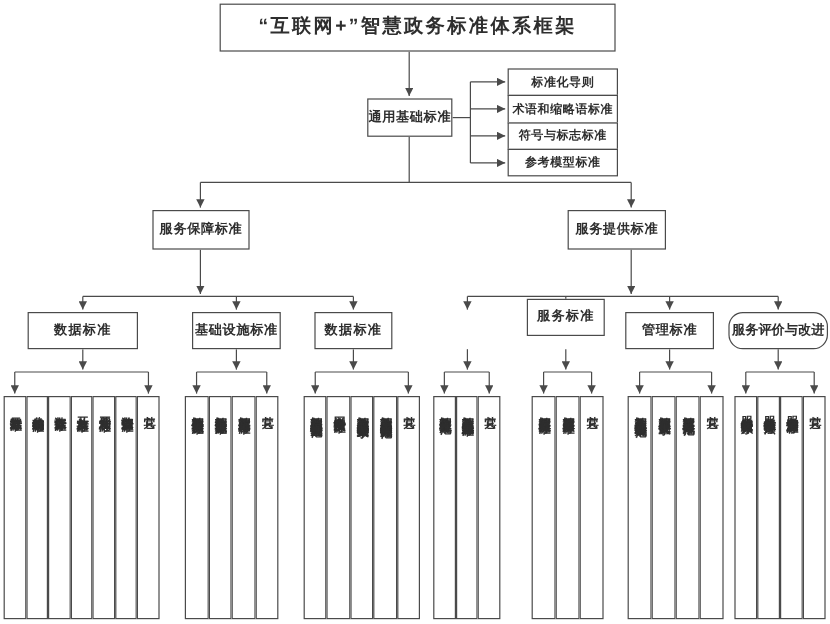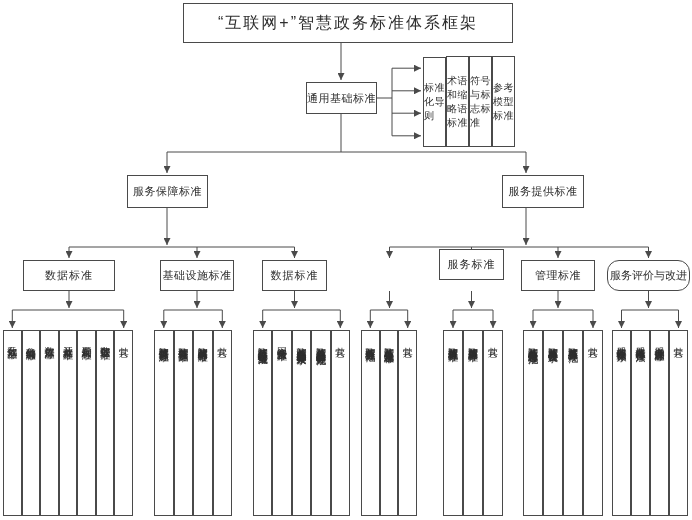--- a/index.html
+++ b/index.html
@@ -1,28 +1,29 @@
 <!DOCTYPE html>
 <html><head>
 <meta charset="utf-8">
 <style>
   html,body{margin:0;padding:0;background:#ffffff;}
   .canvas{
     position:relative;width:692px;height:520px;background:#ffffff;
     font-family:"Liberation Sans","DejaVu Sans",sans-serif;color:#2e2e2e;
     overflow:hidden;
+    font-weight:bold;
   }
   .canvas svg{position:absolute;left:0;top:0;}
   .box{
     position:absolute;box-sizing:border-box;border:1px solid #4a4a4a;background:#ffffff;
     display:flex;align-items:center;justify-content:center;text-align:center;
     font-size:11px;letter-spacing:1px;line-height:1.1;
   }
   .title-box{font-size:16px;letter-spacing:2px;}
-  .stack{position:absolute;display:flex;flex-direction:row;box-sizing:border-box;}
+  .stack{position:absolute;display:flex;flex-direction:column;box-sizing:border-box;}
   .stack-row{
     flex:1;box-sizing:border-box;border:1px solid #4a4a4a;margin-top:-1px;background:#fff;
     display:flex;align-items:center;justify-content:center;font-size:10px;letter-spacing:0.5px;
   }
   .stack-row:first-child{margin-top:0;}
   .group{position:absolute;display:flex;}
   .col{
     flex:1;box-sizing:border-box;border:1px solid #4a4a4a;background:#fff;
     display:flex;justify-content:center;align-items:flex-start;
   }
@@ -114,21 +115,21 @@
   <div class="box" style="left:306px;top:82px;width:71px;height:32px;letter-spacing:0.5px;">通用基础标准</div>
 
   <div class="stack" style="left:423px;top:57px;width:92px;height:90px;">
     <div class="stack-row">标准化导则</div>
     <div class="stack-row">术语和缩略语标准</div>
     <div class="stack-row">符号与标志标准</div>
     <div class="stack-row">参考模型标准</div>
   </div>
 
   <div class="box" style="left:127px;top:175px;width:81px;height:33px;letter-spacing:0.5px;">服务保障标准</div>
-  <div class="box" style="left:502px;top:175px;width:82px;height:33px;letter-spacing:0.5px;">服务提供标准</div>
+  <div class="box" style="left:473px;top:175px;width:82px;height:33px;letter-spacing:0.5px;">服务提供标准</div>
 
   <div class="box" style="left:23px;top:260px;width:92px;height:31px;">数据标准</div>
   <div class="box" style="left:160px;top:260px;width:74px;height:31px;letter-spacing:0.5px;">基础设施标准</div>
   <div class="box" style="left:262px;top:260px;width:65px;height:31px;">数据标准</div>
   <div class="box" style="left:439px;top:249px;width:65px;height:31px;">服务标准</div>
   <div class="box" style="left:521px;top:260px;width:74px;height:31px;letter-spacing:0.5px;">管理标准</div>
   <div class="box" style="left:607px;top:260px;width:83px;height:31px;letter-spacing:0px;border-radius:12px;">服务评价与改进</div>
 
   <div class="group" style="left:3px;top:330px;width:130px;height:186px;">
     <div class="col">

